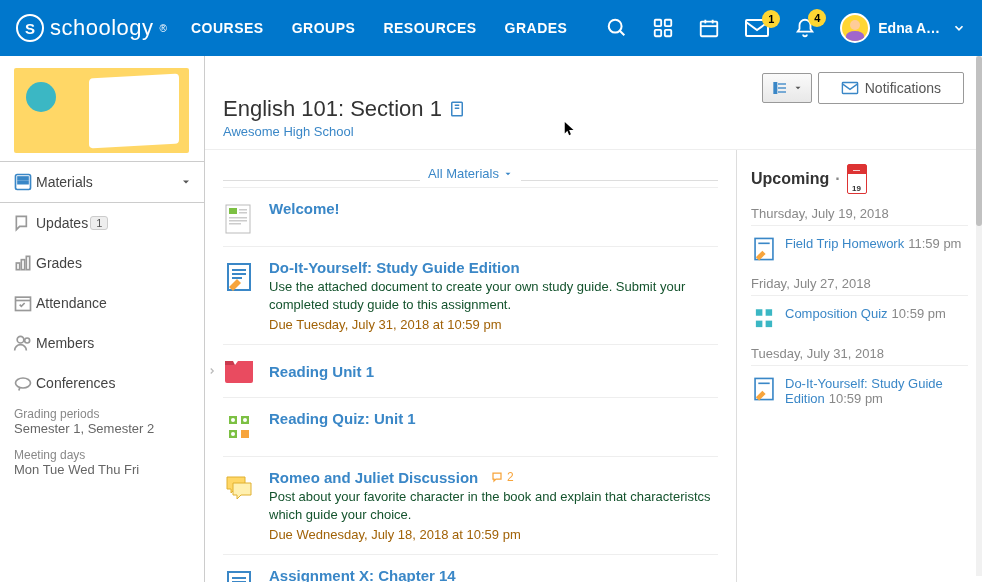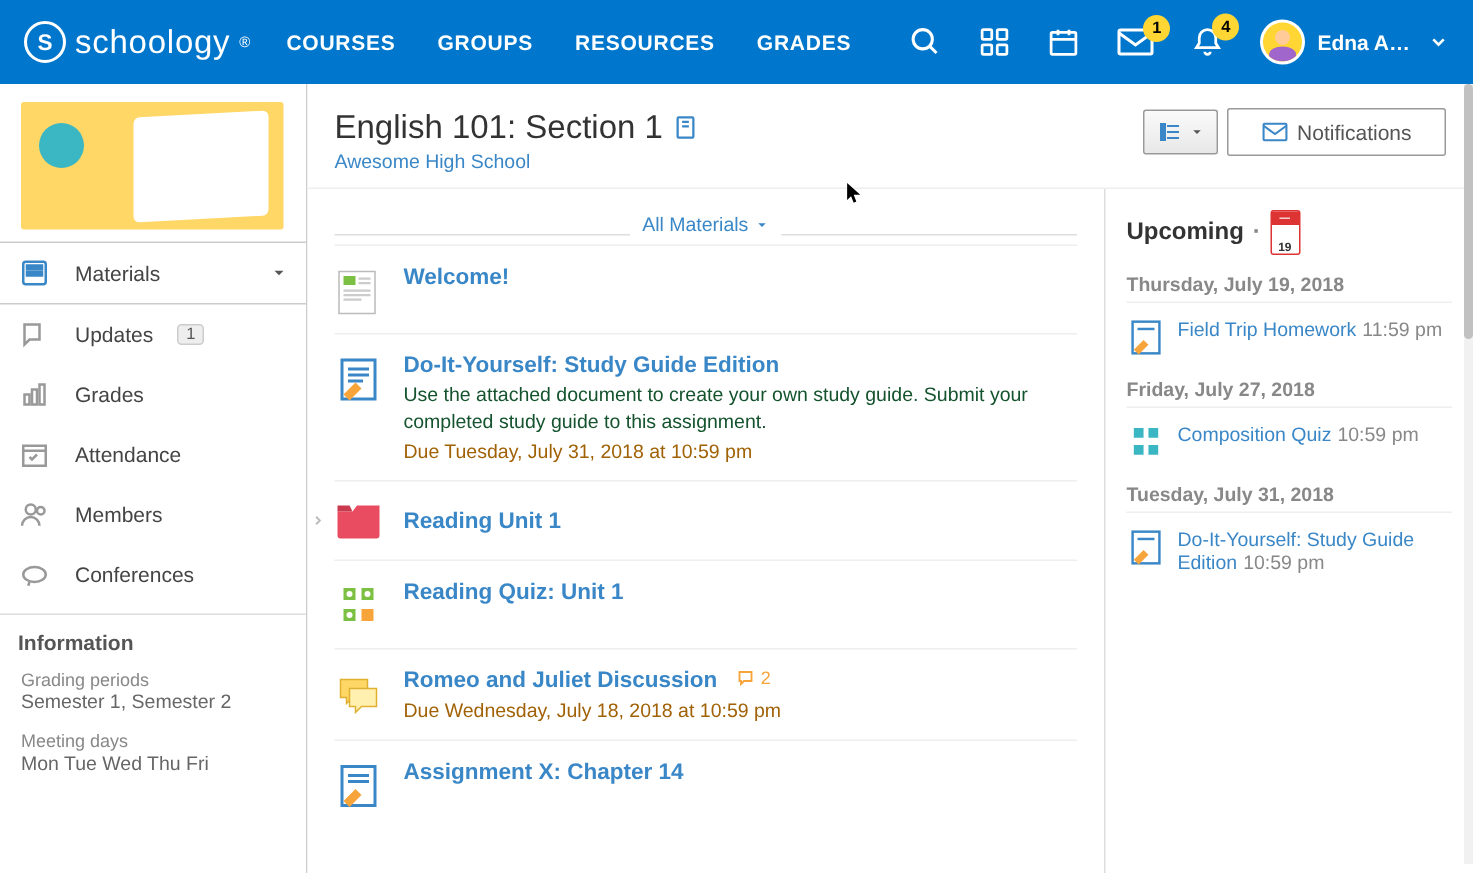--- a/index.html
+++ b/index.html
@@ -18,31 +18,31 @@
 .avatar { width: 30px; height: 30px; border-radius: 50%; background: #ffd633; border: 2px solid #fff; position: relative; overflow: hidden; }
 .avatar::before { content: ""; position: absolute; width: 18px; height: 10px; background: #a066cc; border-radius: 50% 50% 0 0; bottom: 0; left: 4px; }
 .avatar::after { content: ""; position: absolute; width: 10px; height: 10px; background: #ffcc99; border-radius: 50%; top: 5px; left: 8px; }
 .username { font-weight: 600; }
 .chev { margin-left: 4px; }
 .container { display: flex; height: calc(582px - 56px); }
 .sidebar { width: 205px; border-right: 1px solid #ccc; background: #fff; overflow: hidden; }
 .course-img { width: 175px; height: 85px; margin: 12px 14px 8px; background: linear-gradient(180deg,#ffd766 0%,#ffd766 100%); position: relative; border-radius: 2px; }
 .course-img::before { content:""; position:absolute; left:12px; top:14px; width:30px; height:30px; background:#3bb7c4; border-radius:50%; }
 .course-img::after { content:""; position:absolute; right:10px; top:8px; width:90px; height:70px; background:#fff; border-radius:4px; transform: skewY(-3deg); }
-.side-row { display:flex; align-items:center; gap:16px; padding: 9px 12px; color:#444; cursor:pointer; font-size:14px; }
+.side-row { display:flex; align-items:center; gap:2px; padding: 9px 12px; color:#444; cursor:pointer; font-size:14px; }
 .side-row.sel { background:#fff; border:1px solid #ccc; border-left:none; border-right:none; }
 .side-row .si { width:22px; height:22px; display:flex; align-items:center; justify-content:center; }
 .side-row .chd { margin-left:auto; }
 .count-badge { background:#eee; border:1px solid #ccc; border-radius:3px; padding:0 5px; font-size:11px; color:#555; }
 .info-h { padding: 10px 12px 6px; font-weight:600; color:#555; border-top:1px solid #ddd; margin-top:6px; }
 .info-blk { padding: 4px 14px 8px; color:#666; font-size:13px; }
 .info-lbl { font-size:12px; color:#888; }
 .main { flex:1; position:relative; background:#fff; overflow:hidden; }
 .course-head { padding: 16px 18px 10px; border-bottom:1px solid #eee; display:flex; align-items:flex-start; }
-.ch-left { flex:1; }
+.ch-left { flex:1;margin-top:24px; }
 .course-title { font-size:22px; font-weight:400; color:#333; display:flex; align-items:center; gap:6px; }
 .school-link { color:#3a87c7; font-size:13px; margin-top:2px; display:inline-block; cursor:pointer; }
 .ch-right { display:flex; gap:6px; align-items:center; }
 .view-btn { border:1px solid #999; background:linear-gradient(#fafafa,#e8e8e8); padding:5px 8px; display:flex; align-items:center; gap:4px; cursor:pointer; border-radius:2px; height:30px; }
 .notif-btn { border:1px solid #999; background:#fff; padding:5px 22px; display:flex; align-items:center; gap:6px; cursor:pointer; border-radius:2px; color:#555; height:32px; }
 .body-cols { display:flex; height:100%; }
 .feed { flex:1; padding: 12px 18px 20px; overflow:auto; }
 .filter-row { display:flex; align-items:flex-end; margin: 4px 0 6px; }
 .filter-row .line { flex:1; height:1px; background:#ddd; }
 .filter-row .lbl { color:#3a87c7; font-size:13px; padding:0 8px; display:flex; align-items:center; gap:4px; cursor:pointer; }
@@ -53,21 +53,21 @@
 .item-title { color:#3a87c7; font-size:15px; font-weight:600; cursor:pointer; }
 .item-desc { color:#14532d; font-size:13px; margin-top:2px; line-height:1.35; }
 .item-due { color:#a16207; font-size:13px; margin-top:4px; }
 .folder-item { display:flex; align-items:center; gap:14px; padding:12px 0; border-top:1px solid #eee; position:relative; }
 .folder-chev { position:absolute; left:-16px; color:#bbb; cursor:pointer; }
 .disc-badge { display:inline-flex; align-items:center; gap:3px; margin-left:8px; color:#f7a43b; font-size:12px; }
 .rail { width:246px; border-left:1px solid #ddd; padding: 14px 14px; }
 .rail-h { font-size:16px; font-weight:600; color:#333; display:flex; align-items:center; gap:6px; }
 .cal-icn { display:inline-flex; flex-direction:column; align-items:center; border:1px solid #d33; border-radius:2px; width:20px; font-size:8px; line-height:1;gap:11px; }
 .cal-icn .top { background:#d33; color:#fff; width:100%; text-align:center; padding:1px 0; font-size:7px; }
-.rail-date { color:#888; font-size:13px; margin-top:12px; padding-bottom:4px; border-bottom:1px solid #eee;font-weight:bold; }
+.rail-date { color:#888; font-size:13px; margin-top:12px; padding-bottom:4px; border-bottom:1px solid #eee; }
 .rail-item { display:flex; align-items:flex-start; gap:8px; padding:10px 0 2px; font-size:13px; }
 .rail-item .ri { width:26px; height:26px; flex-shrink:0; }
 .rail-link { color:#3a87c7; cursor:pointer; }
 .rail-time { color:#888; margin-left:4px; }
 .cursor { position:absolute; top:64px; left:358px; width:14px; height:18px; pointer-events:none; }
 svg { display:block; }
 .scrollbar { position:absolute; right:0; top:56px; width:6px; height:520px; background:#f1f1f1; }
 .scrollbar::before { content:""; position:absolute; top:0; width:6px; height:170px; background:#c1c1c1; border-radius:3px; }
 </style>
 </head>
@@ -193,21 +193,20 @@
     </div>
     <div class="side-row">
       <span class="si">
           <svg width="20" height="20" viewBox="0 0 24 24" fill="none" stroke="#999" stroke-width="2">
             <ellipse cx="12" cy="12" rx="9" ry="6"></ellipse>
             <path d="M8 18l-1 3"></path>
           </svg>
         </span>
       <span>Conferences</span>
     </div>
-    <div class="info-h">Information</div>
     <div class="info-blk">
       <div class="info-lbl">Grading periods</div>
       <div>Semester 1, Semester 2</div>
     </div>
     <div class="info-blk">
       <div class="info-lbl">Meeting days</div>
       <div>Mon Tue Wed Thu Fri</div>
     </div>
   </aside>
 
@@ -339,20 +338,21 @@
           <div class="cnt">
             <span>
               <a class="item-title">Romeo and Juliet Discussion</a>
               <span class="disc-badge">
                   <svg width="14" height="12" viewBox="0 0 24 24" fill="none" stroke="#f7a43b" stroke-width="2.5">
                     <path d="M4 4h16v12H10l-4 4v-4H4z"></path>
                   </svg>
                   <span>2</span>
                 </span>
             </span>
+            <div class="item-desc">Post about your favorite character in the book and explain that characteristcs which guide your choice.</div>
             <div class="item-due">Due Wednesday, July 18, 2018 at 10:59 pm</div>
           </div>
         </div>
 
         <div class="item">
           <span class="icon">
               <svg width="32" height="32" viewBox="0 0 32 32">
                 <rect x="5" y="3" width="22" height="26" fill="#fff" stroke="#3a87c7" stroke-width="2"></rect>
                 <rect x="9" y="8" width="14" height="2" fill="#3a87c7"></rect>
                 <rect x="9" y="12" width="14" height="2" fill="#3a87c7"></rect>

